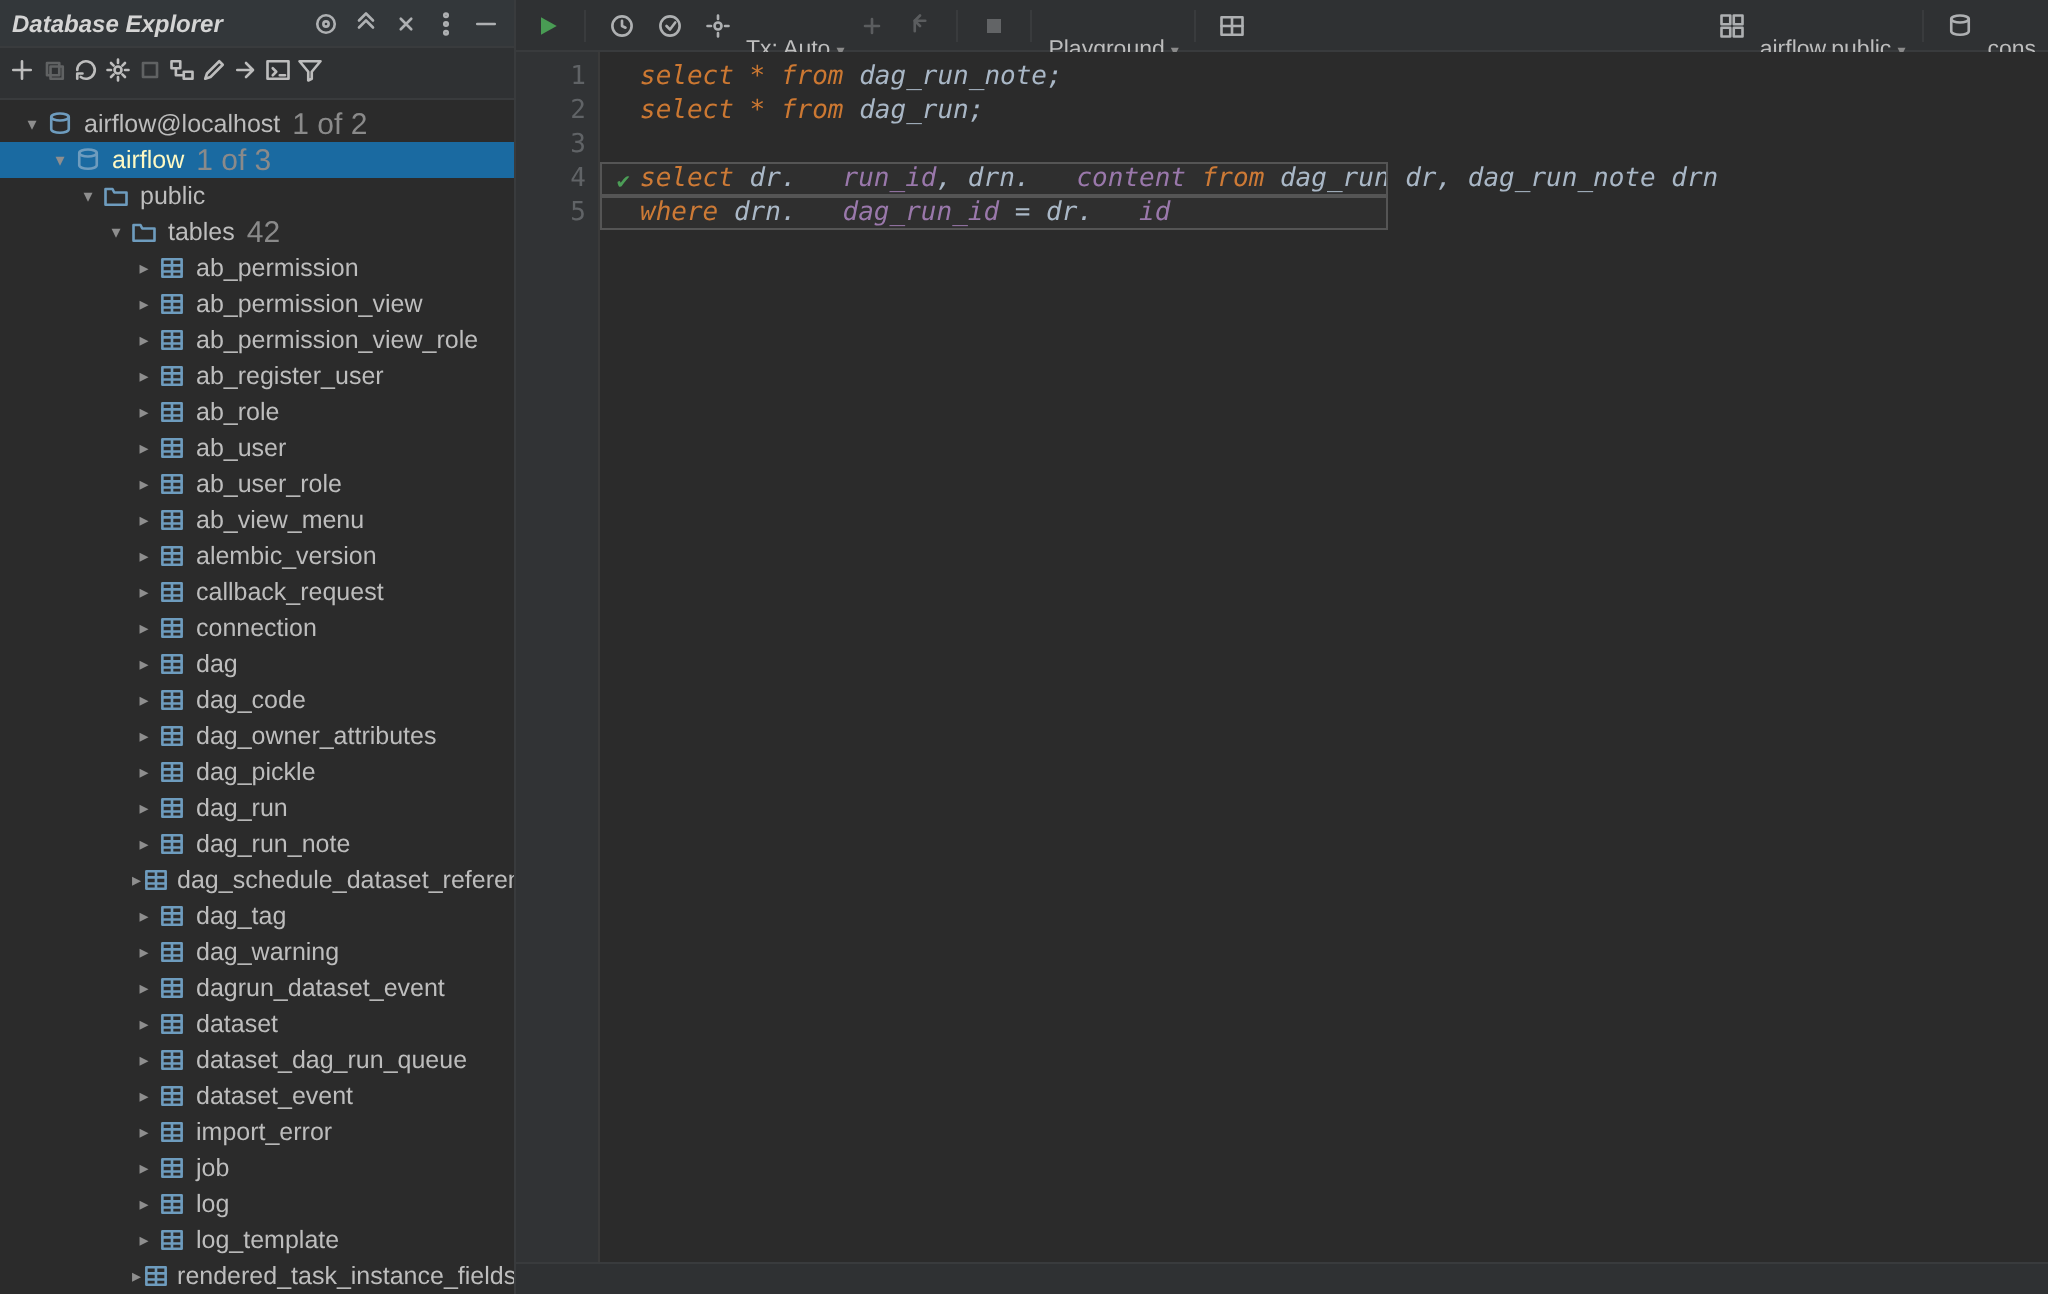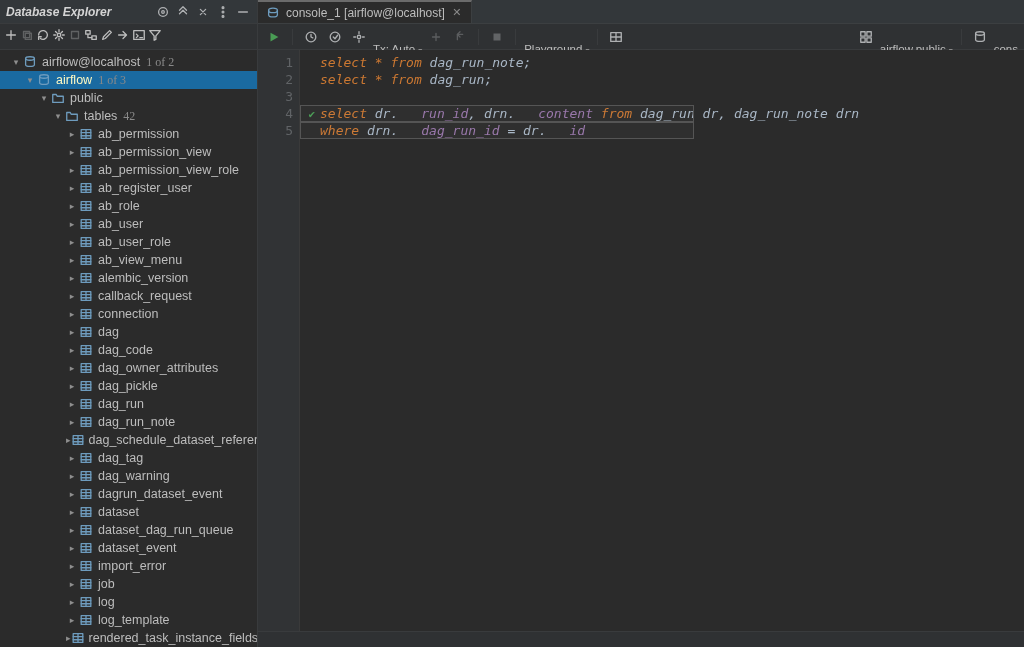--- a/index.html
+++ b/index.html
@@ -36,21 +36,21 @@
   .sidebar-header .icon, .toolbar .icon, .editor-toolbar .icon { width:18px; height:18px; display:flex; align-items:center; justify-content:center; margin:0 1px; color:var(--icon); cursor:default; }
   .sidebar-toolbar { height:26px; display:flex; align-items:center; padding:0 4px; gap:2px; border-bottom:1px solid var(--border); background:#2f3133; }
 
   .tree { flex:1; overflow:auto; padding-top:3px; font-size:12.5px; }
   .tree-row { display:flex; align-items:center; height:18px; padding-right:4px; white-space:nowrap; }
   .tree-row.selected { background:#1a6aa1; color:#fff; }
   .tree-row .arrow { width:12px; display:inline-flex; justify-content:center; color:#8e8e8e; font-size:9px; cursor:default; }
   .tree-row .nicon { width:16px; height:16px; display:inline-flex; align-items:center; justify-content:center; margin-right:4px; color:#6e9cbe; }
   .tree-row .label { color:var(--text); }
   .tree-row.selected .label { color:#fef9c3; }
-  .tree-row .suffix { color:var(--text-dim); margin-left:6px; font-size:12px;font-family:Liberation Serif, serif; }
+  .tree-row .suffix { color:var(--text-dim); margin-left:6px; font-size:15px; }
 
   
   .lvl0 { padding-left:10px; }
   .lvl1 { padding-left:24px; }
   .lvl2 { padding-left:38px; }
   .lvl3 { padding-left:52px; }
   .lvl4 { padding-left:66px; }
 
   
   .editor { flex:1; display:flex; flex-direction:column; min-width:0; background:#2b2b2b; }
@@ -490,32 +490,20 @@
               <rect x="2.5" y="3" width="11" height="10"></rect>
               <path d="M2.5 6.5h11M2.5 10h11M8 3v10"></path>
             </svg>
           </span>
           <span class="label">rendered_task_instance_fields</span>
         </div>
       </div>
   </div>
 
   <div class="editor">
-    <div class="tabs">
-      <div class="tab">
-        <span class="tab-icon">
-            <svg viewBox="0 0 16 16">
-              <ellipse cx="8" cy="5" rx="5" ry="2.5"></ellipse>
-              <path d="M3 5v5c0 1.4 2.2 2.5 5 2.5s5-1.1 5-2.5V5"></path>
-            </svg>
-          </span>
-        <span>console_1 [airflow@localhost]</span>
-        <span class="tab-close">✕</span>
-      </div>
-    </div>
     <div class="editor-toolbar">
       <span class="icon run">
           <svg viewBox="0 0 16 16">
             <path fill="currentColor" stroke="none" d="M4 3l9 5-9 5z"></path>
           </svg>
         </span>
       <span class="sep"></span>
       <span class="icon">
           <svg viewBox="0 0 16 16">
             <circle cx="8" cy="8" r="5.5"></circle>

